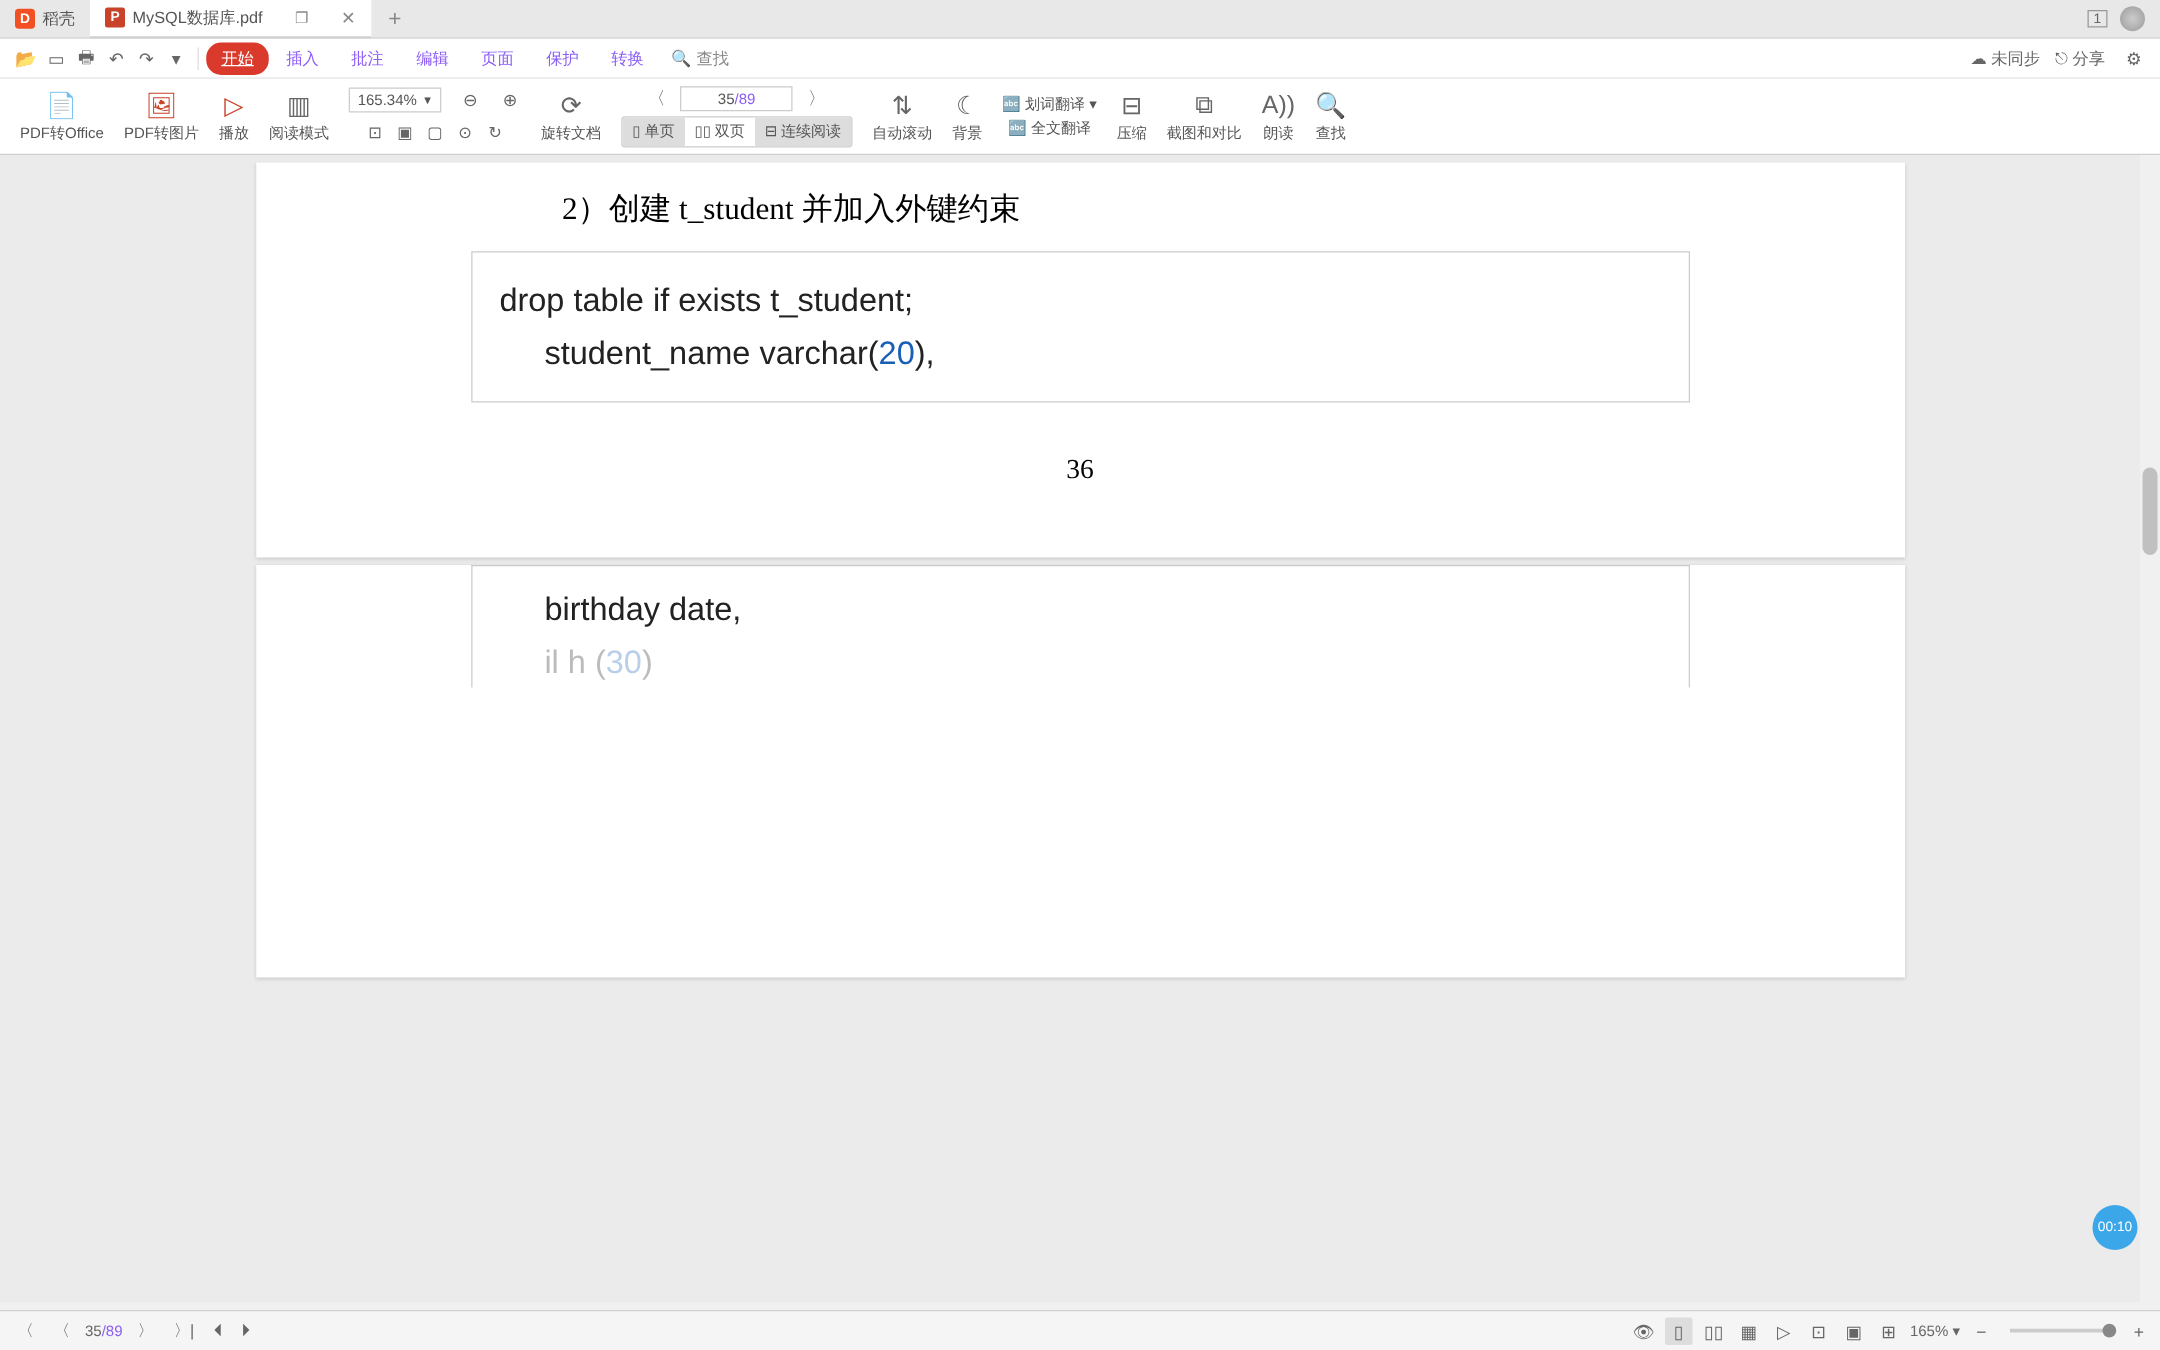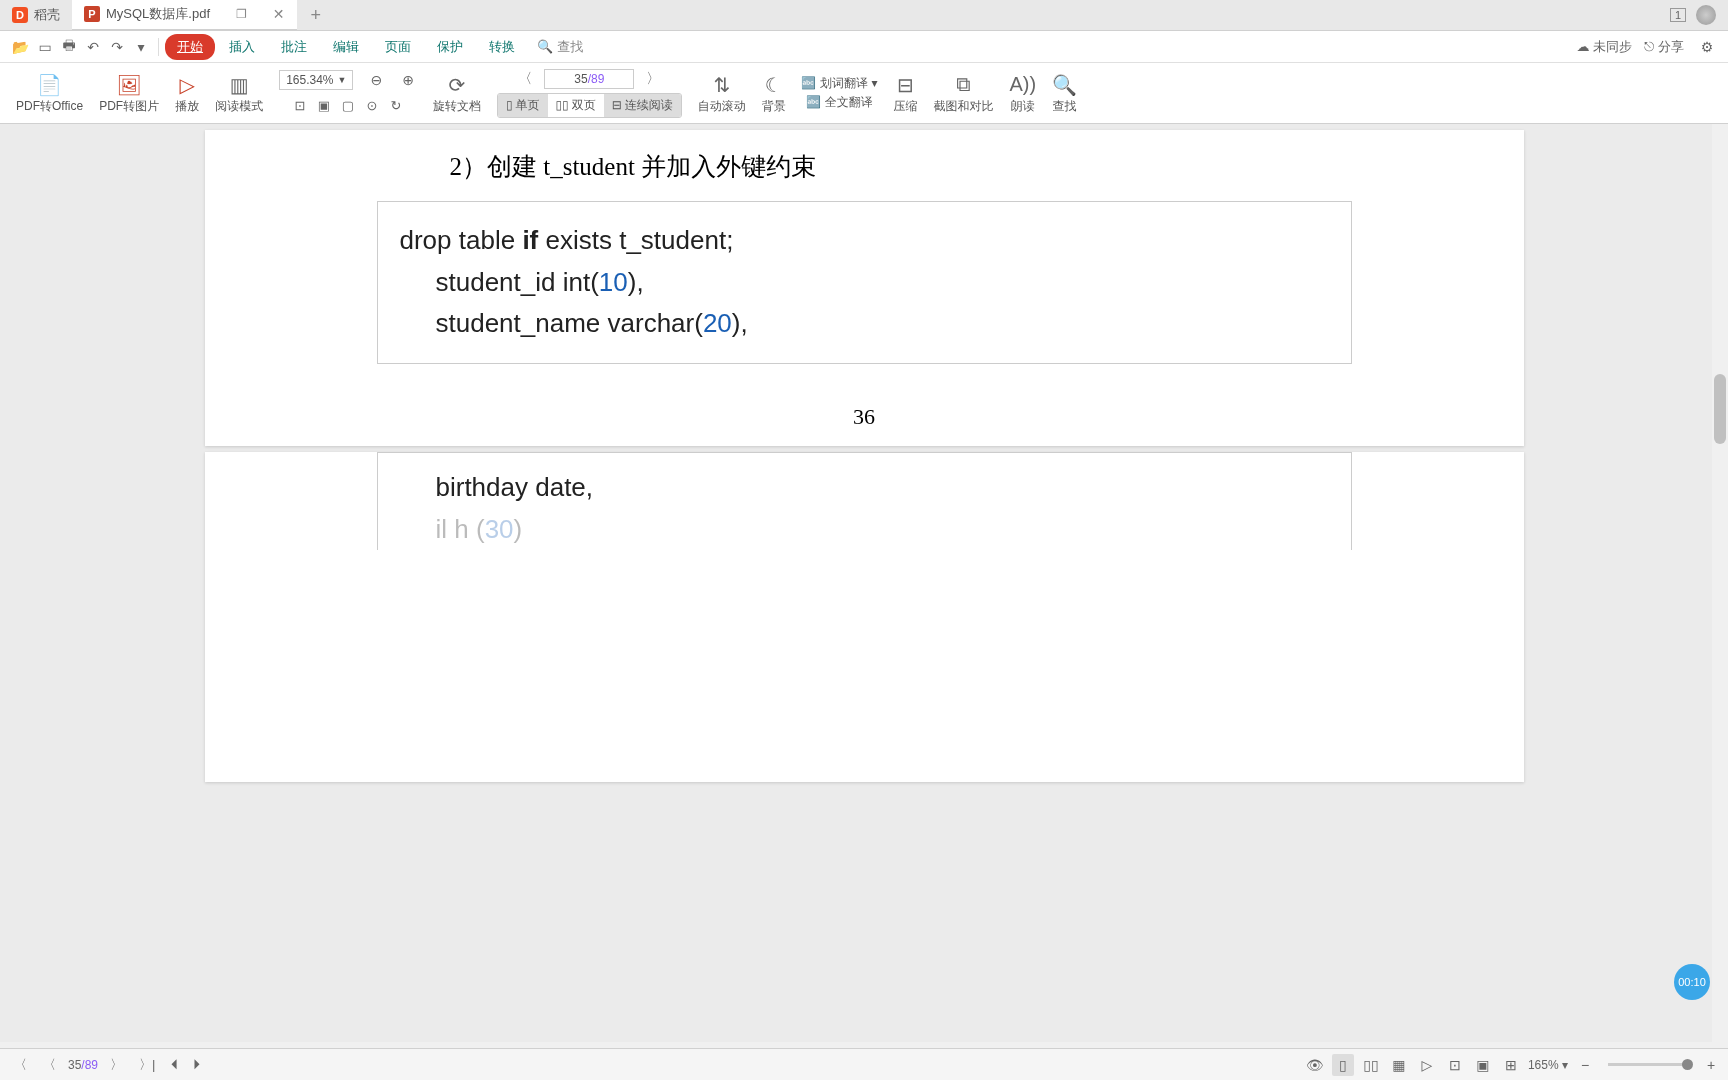--- a/index.html
+++ b/index.html
@@ -15,21 +15,21 @@
 .tab-restore { font-size: 12px; color: #888; margin-left: 20px; }
 .tab-add { font-size: 18px; color: #888; padding: 0 14px; }
 .tabbar-right { margin-left: auto; display: flex; align-items: center; gap: 10px; padding-right: 12px; }
 .tabbox { border: 1px solid #999; padding: 0 4px; font-size: 11px; color: #666; }
 .avatar { width: 20px; height: 20px; border-radius: 50%; background: radial-gradient(#ccc,#999); }
 
 
 .menubar { height: 32px; background: #fff; display: flex; align-items: center; padding: 0 10px; border-bottom: 1px solid #e0e0e0; gap: 2px; }
 .m-icon { width: 22px; height: 22px; display: inline-flex; align-items: center; justify-content: center; color: #666; font-size: 14px; }
 .m-divider { width: 1px; height: 18px; background: #ddd; margin: 0 4px; }
-.m-tab { padding: 4px 12px; font-size: 13px; color: #0f766e; border-radius: 12px; }
+.m-tab { padding: 4px 12px; font-size: 13px; color: #8b5cf6; border-radius: 12px; }
 .m-tab.active { background: #d93a2b; color: #fff; text-decoration: underline; }
 .m-search { margin-left: 8px; display: flex; align-items: center; gap: 4px; color: #888; font-size: 13px; }
 .menubar-right { margin-left: auto; display: flex; align-items: center; gap: 12px; color: #666; font-size: 13px; }
 
 
 .ribbon { height: 61px; background: #fff; display: flex; align-items: center; padding: 0 8px; border-bottom: 1px solid #d0d0d0; gap: 0; }
 .r-btn { display: flex; flex-direction: column; align-items: center; justify-content: center; padding: 2px 8px; font-size: 12px; color: #555; height: 56px; }
 .r-btn .ri { font-size: 20px; color: #666; height: 26px; display: flex; align-items: center; }
 .r-btn .ri.red { color: #c8432a; }
 .r-zoom { display: flex; align-items: center; gap: 14px; }
@@ -44,21 +44,21 @@
 .r-toggle-item.active { background: #ddd; }
 
 
 .docarea { position: absolute; top: 124px; left: 0; right: 0; bottom: 38px; background: #ebebeb; overflow: hidden; }
 .page { background: #fff; margin: 6px auto; width: 1319px; box-shadow: 0 1px 3px rgba(0,0,0,0.15); padding-bottom: 40px; }
 .page1 { height: 316px; padding-top: 20px; }
 .page2 { height: 330px; }
 .heading { font-size: 25px; font-family: "SimSun", serif; color: #000; margin-left: 245px; margin-bottom: 18px; }
 .codebox { margin-left: 172px; width: 975px; border: 1px solid #ccc; padding: 18px 0 18px 22px; font-family: "SimSun", "Courier New", monospace; font-size: 26px; line-height: 1.6; color: #222; }
 .codebox2 { margin-left: 172px; width: 975px; border-top: 1px solid #ccc; border-left: 1px solid #ccc; border-right: 1px solid #ccc; padding: 14px 0 0 22px; font-family: "SimSun", "Courier New", monospace; font-size: 26px; line-height: 1.6; color: #222; }
-.kw { font-weight: bold; }
+.kw { font-weight: normal; }
 .num { color: #1a5fb4; }
 .pagenum { text-align: center; font-size: 22px; font-family: "SimSun", serif; margin-top: 40px; }
 .scrollbar-v { position: absolute; right: 0; top: 124px; bottom: 38px; width: 16px; background: #f0f0f0; }
 .scrollbar-thumb { position: absolute; top: 250px; width: 12px; left: 2px; height: 70px; background: #c0c0c0; border-radius: 6px; }
 
 
 .statusbar { position: absolute; bottom: 0; left: 0; right: 0; height: 32px; background: #f5f5f5; border-top: 1px solid #d0d0d0; display: flex; align-items: center; padding: 0 6px; font-size: 12px; color: #666; }
 .sb-arrow { padding: 0 8px; font-size: 13px; }
 .sb-page { padding: 0 4px; }
 .sb-right { margin-left: auto; display: flex; align-items: center; gap: 6px; }
@@ -197,21 +197,20 @@
     <span class="ri">🔍</span>
     <span>查找</span>
   </div>
 </div>
 
 <div class="docarea">
   <div class="page page1">
     <div class="heading">2）创建 t_student 并加入外键约束</div>
     <div class="codebox">
       <div><span>drop table </span><span class="kw">if</span><span> exists t_student;</span></div>
-      <div style="padding-left:36px"><span>student_id     int(</span><span class="num">10</span><span>),</span></div>
       <div style="padding-left:36px"><span>student_name   varchar(</span><span class="num">20</span><span>),</span></div>
     </div>
     <div class="pagenum">36</div>
   </div>
   <div class="page page2">
     <div class="codebox2">
       <div style="padding-left:36px">birthday   date,</div>
       <div style="padding-left:36px;opacity:0.3"><span>    il           h (</span><span class="num">30</span><span>)</span></div>
     </div>
   </div>

